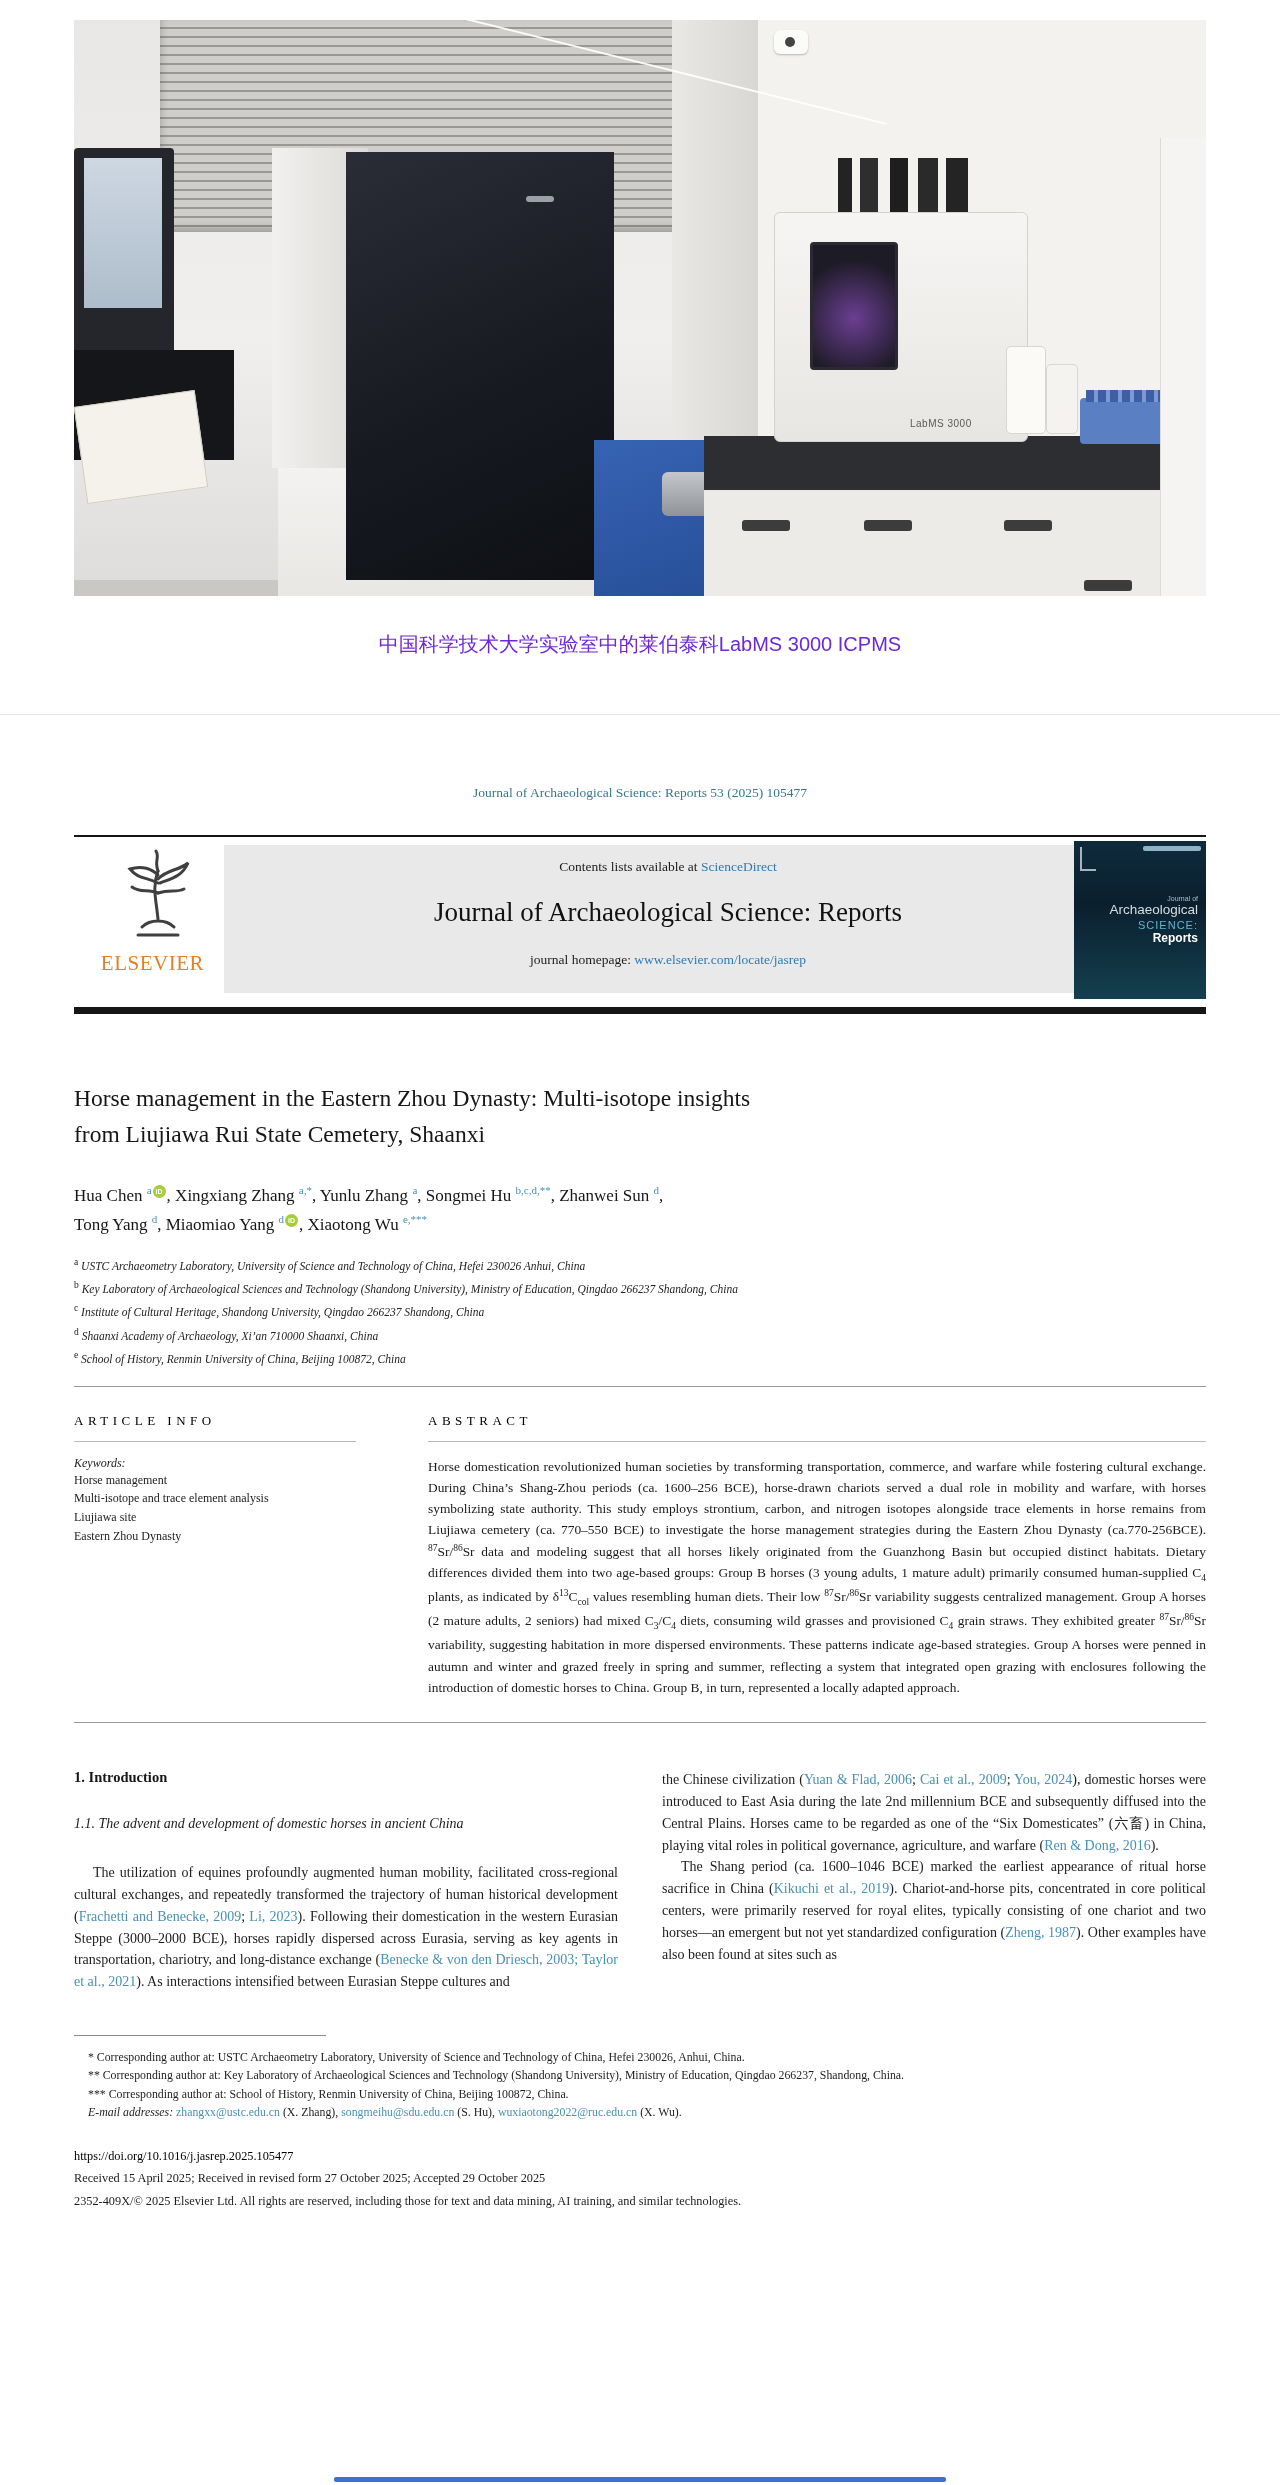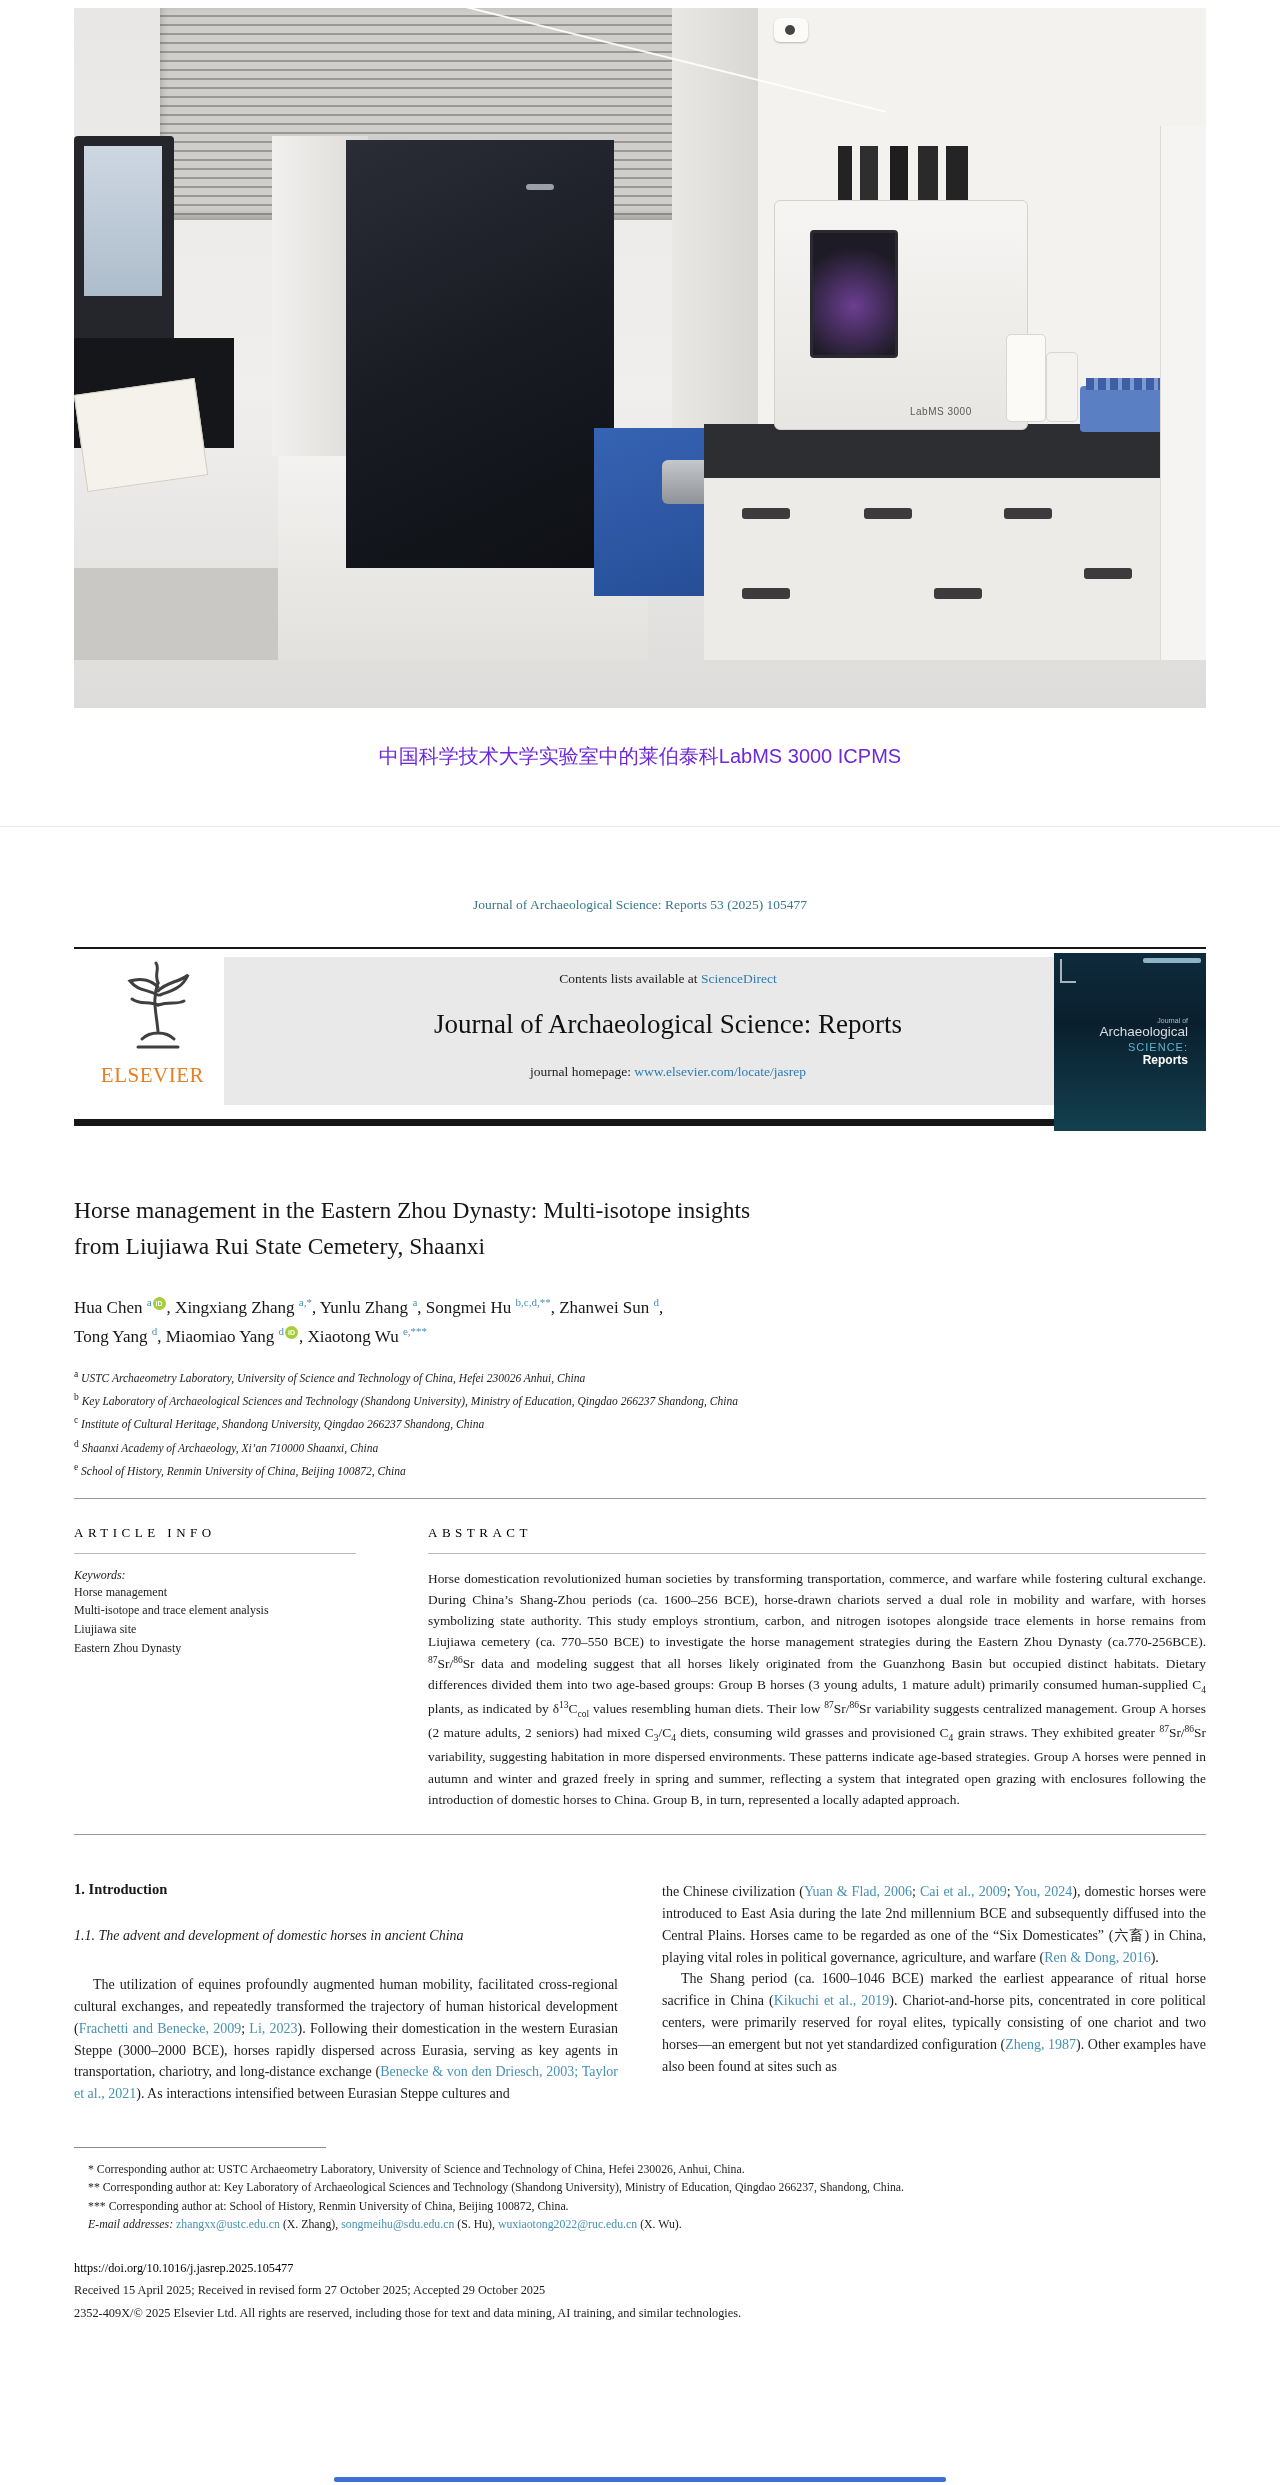--- a/index.html
+++ b/index.html
@@ -1,21 +1,21 @@
 <!DOCTYPE html>
 <html><head>
 <meta charset="utf-8">
 <style>
   html,body{margin:0;padding:0;background:#fff;}
   #page{position:relative;width:1280px;min-height:2485px;background:#fff;
         font-family:"Liberation Serif","DejaVu Serif",serif;color:#1c1c1c;overflow:hidden;}
   .content{width:1132px;margin:0 auto;}
 
   
-  .photo{position:relative;height:700px;margin-top:8px;background:linear-gradient(180deg,#e8e7e5 0%,#f0efed 55%,#dddcda 100%);overflow:hidden;}
+  .photo{position:relative;height:576px;margin-top:20px;background:linear-gradient(180deg,#e8e7e5 0%,#f0efed 55%,#dddcda 100%);overflow:hidden;}
   .photo div{position:absolute;}
   .blinds{left:86px;top:0;width:545px;height:212px;
     background:repeating-linear-gradient(180deg,#cfcecb 0 7px,#999894 7px 9px);box-shadow:inset 0 -4px 8px rgba(0,0,0,.25);}
   .wall-right{left:631px;top:0;width:501px;height:420px;background:#f3f2ef;}
   .pillar{left:598px;top:0;width:86px;height:424px;background:linear-gradient(90deg,#e9e8e5,#d8d7d4);}
   .cctv{left:700px;top:10px;width:34px;height:24px;background:#fbfbf9;border-radius:6px;box-shadow:0 1px 2px rgba(0,0,0,.25);}
   .cctv:after{content:"";position:absolute;left:11px;top:7px;width:10px;height:10px;border-radius:50%;background:#444;}
   .monitor{left:0;top:128px;width:100px;height:210px;background:#24262b;border-radius:4px;}
   .monitor:after{content:"";position:absolute;left:10px;top:10px;width:78px;height:150px;background:linear-gradient(180deg,#cdd7e2,#aebdcb);}
   .desk-left{left:0;top:330px;width:160px;height:110px;background:#151619;}
@@ -51,21 +51,21 @@
 
   .jheader{position:relative;height:164px;margin-top:34px;border-top:2px solid #161616;}
   .elsevier{position:absolute;left:2px;top:12px;width:128px;text-align:right;}
   .elsevier .wordmark{font-size:21px;letter-spacing:.5px;color:#e87f22;margin-top:2px;}
   .graybox{position:absolute;left:150px;top:8px;width:888px;height:148px;background:#e9e9e9;text-align:center;}
   .contents-line{margin-top:14px;font-size:13.5px;color:#1c1c1c;}
   .jname{margin-top:22px;font-size:27px;color:#111;}
   .homepage-line{margin-top:24px;font-size:13.5px;color:#1c1c1c;}
   .link-blue{color:#2d7bb5;cursor:pointer;}
   .cover{position:absolute;right:0;top:4px;width:132px;height:158px;background:linear-gradient(180deg,#0e2b3c 0%,#0a1f2e 40%,#14404f 100%);
-         text-align:right;padding:10px;font-family:"Liberation Sans","DejaVu Sans",sans-serif;}
+         text-align:right;padding:0;font-family:"Liberation Sans","DejaVu Sans",sans-serif;}
   .cover .bar{position:absolute;top:5px;right:5px;width:58px;height:5px;background:#8fb3c5;border-radius:2px;}
   .cover .mark{position:absolute;left:6px;top:6px;width:14px;height:22px;border-left:2px solid #cfd8dd;border-bottom:2px solid #cfd8dd;opacity:.8;}
   .cover .l1{margin-top:54px;margin-right:8px;font-size:7px;color:#aebfc7;}
   .cover .l2{margin-right:8px;font-size:13.5px;color:#d8dde0;}
   .cover .l3{margin-right:8px;font-size:11px;color:#5fb6cf;letter-spacing:1px;margin-top:2px;}
   .cover .l4{margin-right:8px;font-size:12px;color:#fff;font-weight:bold;}
   .thickbar{height:7px;background:#161616;margin-top:6px;}
 
   .title{margin-top:66px;font-size:23.5px;line-height:1.55;color:#161616;}
   .authors{margin-top:28px;font-size:17px;line-height:1.65;color:#161616;}

